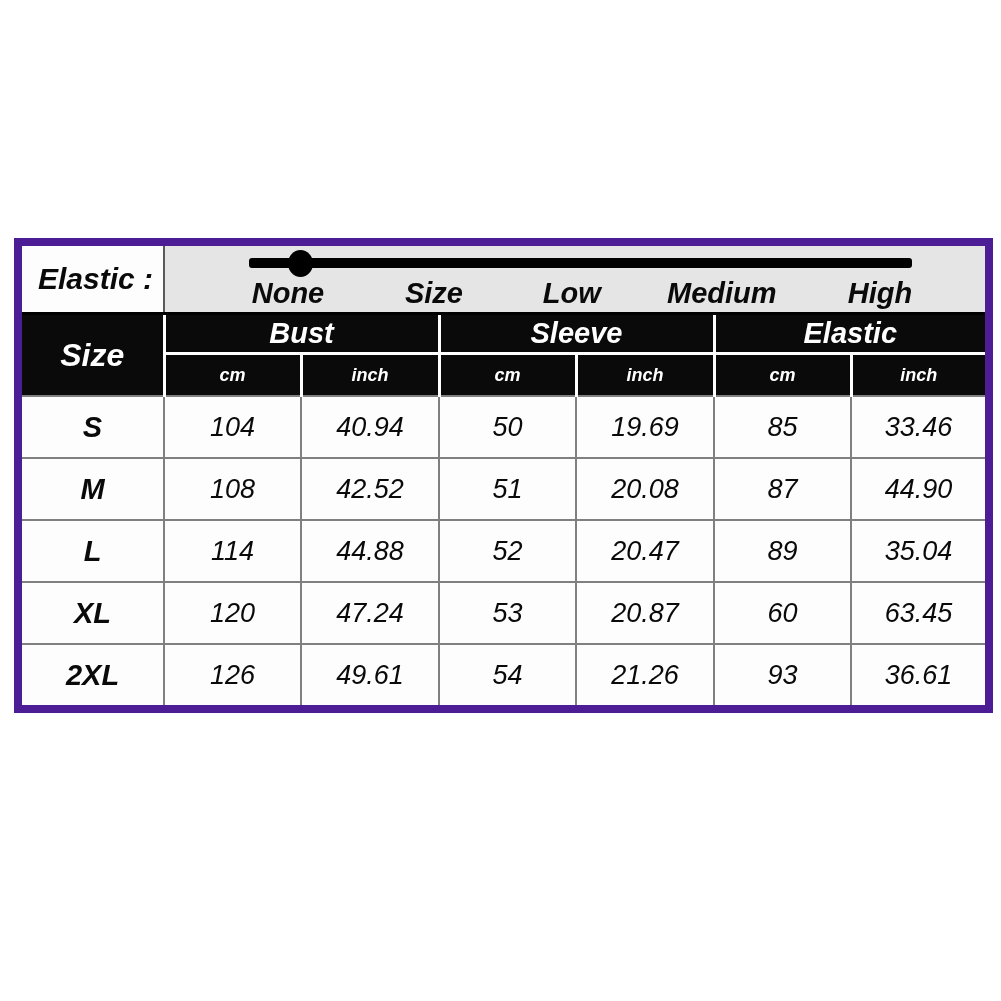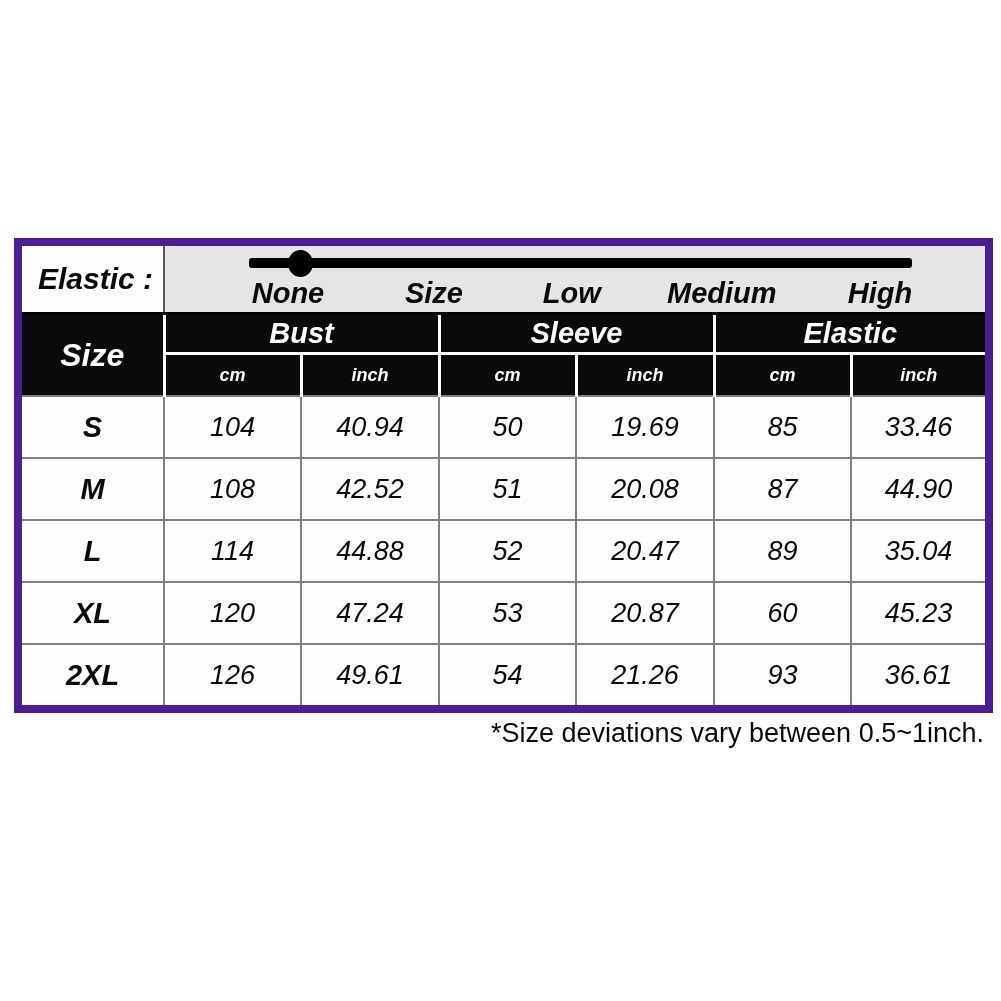--- a/index.html
+++ b/index.html
@@ -201,27 +201,26 @@
         <td class="data-cell">89</td>
         <td class="data-cell">35.04</td>
       </tr>
       <tr class="data-row">
         <td class="data-cell size-cell">XL</td>
         <td class="data-cell">120</td>
         <td class="data-cell">47.24</td>
         <td class="data-cell">53</td>
         <td class="data-cell">20.87</td>
         <td class="data-cell">60</td>
-        <td class="data-cell">45.23</td>
+        <td class="data-cell">63.45</td>
       </tr>
       <tr class="data-row">
         <td class="data-cell size-cell">2XL</td>
         <td class="data-cell">126</td>
         <td class="data-cell">49.61</td>
         <td class="data-cell">54</td>
         <td class="data-cell">21.26</td>
         <td class="data-cell">93</td>
         <td class="data-cell">36.61</td>
       </tr>
     </tbody>
   </table>
-  <div class="footnote">*Size deviations vary between 0.5~1inch.</div>
 </div>
 
 </body></html>

